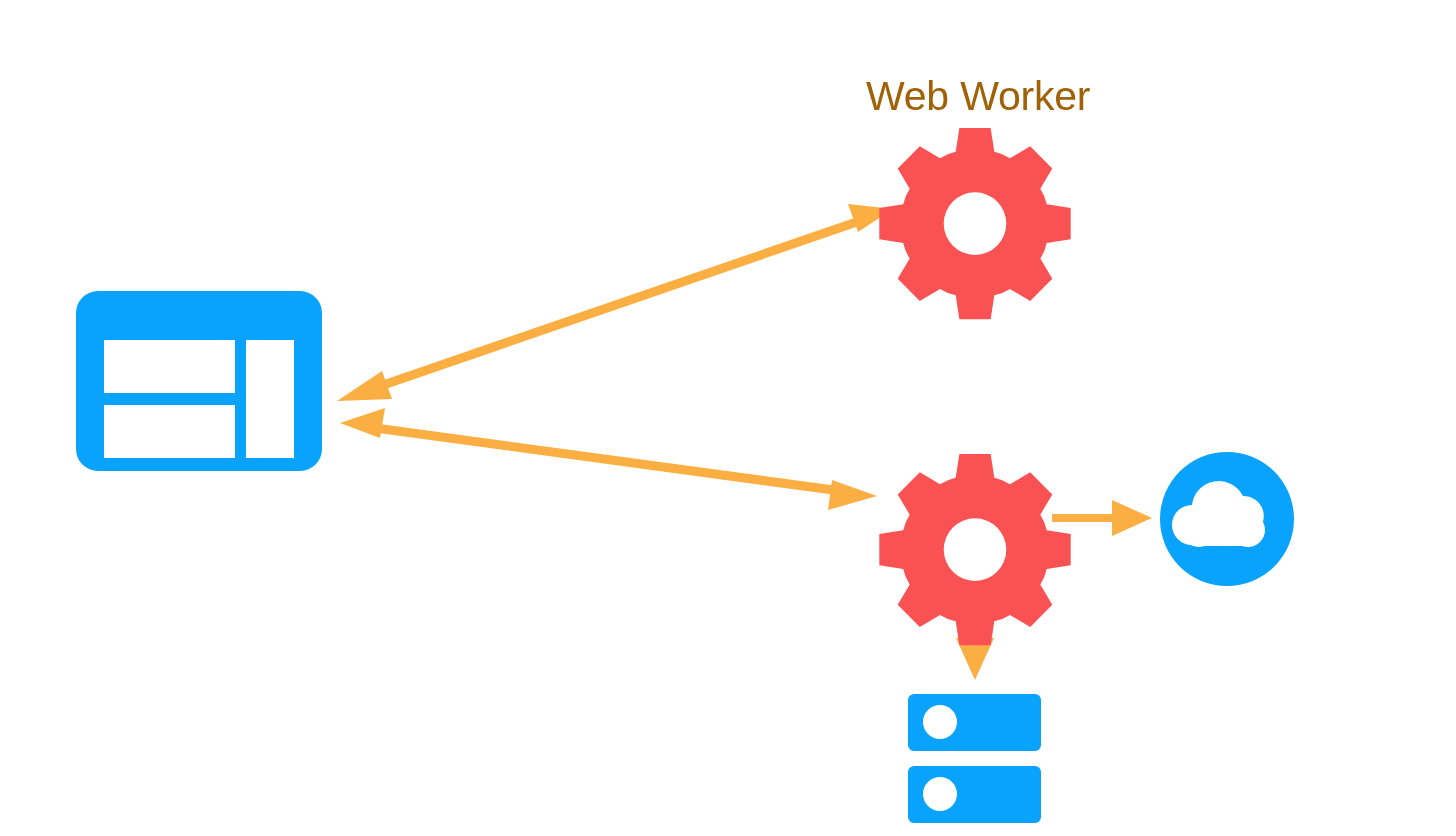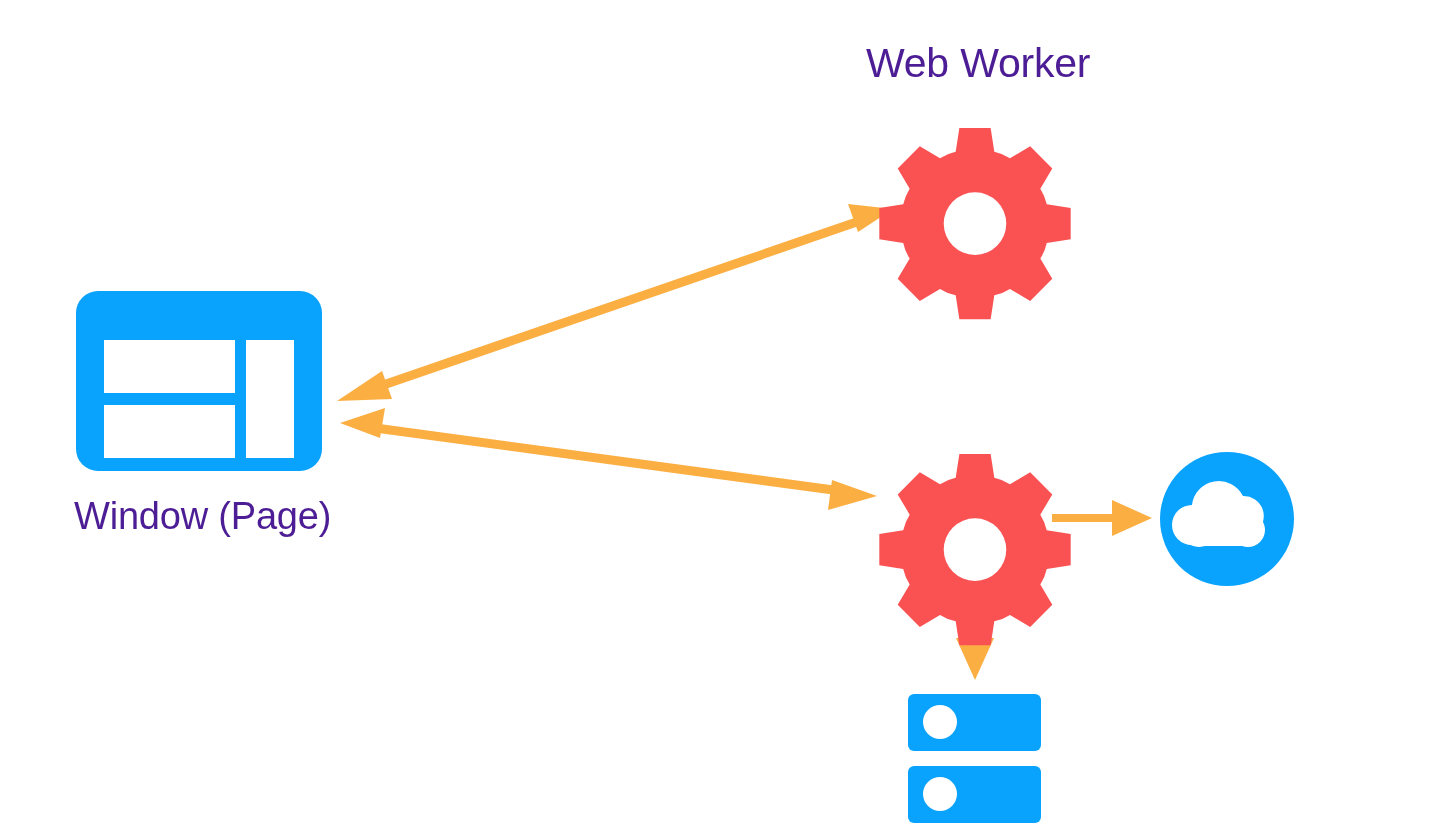--- a/index.html
+++ b/index.html
@@ -19,25 +19,26 @@
   }
   .diagram-svg {
     position: absolute;
     left: 0;
     top: 0;
     width: 1456px;
     height: 836px;
   }
   .node-label {
     position: absolute;
-    color: #4c1d95;
+    color: #a16207;
     font-family: "Liberation Sans", sans-serif;
     font-weight: 500;
     white-space: nowrap;
     letter-spacing: -0.2px;
+    margin-top: 33px;
   }
   #label-web-worker {
     left: 0;
     top: 40px;
     width: 1456px;
     text-align: left;
     padding-left: 866px;
     box-sizing: border-box;
     font-size: 41px;
   }
@@ -162,15 +163,14 @@
       <circle cx="940" cy="722" r="17" fill="#FFFFFF"></circle>
       <rect x="908" y="766" width="133" height="57" rx="6" ry="6" fill="#09A2FC"></rect>
       <circle cx="940" cy="794" r="17" fill="#FFFFFF"></circle>
     </g>
 
   </svg>
 
   <div class="node-label" id="label-web-worker">Web Worker</div>
 
 
-  <div class="node-label" id="label-window">Window (Page)</div>
 
 </div>
 
 </body></html>

